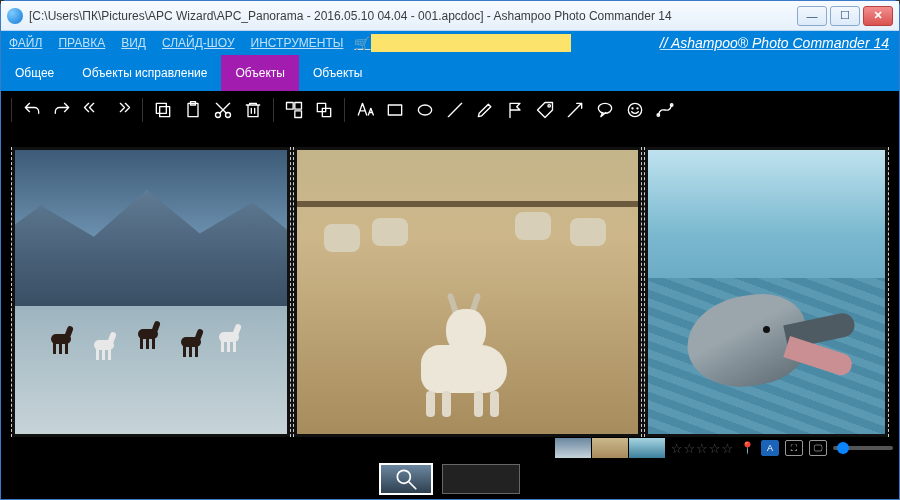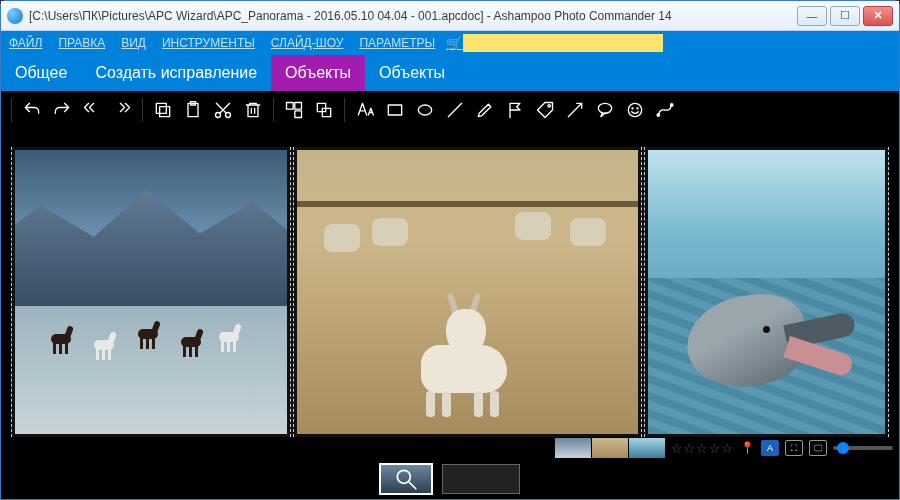--- a/index.html
+++ b/index.html
@@ -14,21 +14,21 @@
   .winbtn.close { background: linear-gradient(#f28f8f,#d9534f); border-color:#b9403c; color:#fff; font-weight: bold;}
   
   .menubar { height: 24px; background: #0081dc; display: flex; align-items: stretch; font-size: 12px; color: #bfe0f9; text-decoration: underline;}
   .menubar .menuitem { padding: 0 8px; display: flex; align-items: center; cursor: pointer; text-decoration: underline dotted rgba(255,255,255,0);}
   .menubar .search { margin-left: 2px; display:flex; align-items:center;}
   .menubar .search .cart { width:18px; display:flex; justify-content:center; color:#fce46c; font-size:13px;}
   .menubar .search input { height: 18px; width: 200px; background: #fce46c; border: none; padding: 0 4px; font-size: 12px; outline:none;}
   .brand { flex:1; display:flex; align-items:center; justify-content:flex-end; padding-right:10px; color:#fff; font-style: italic; font-size: 14px; white-space:nowrap;}
   
   .tabbar { height: 36px; background: #0081dc; display: flex; align-items: stretch;}
-  .tabbar .tab { color: #fff; font-size: 16px; padding: 0 14px; display:flex; align-items:center; cursor:pointer;}
+  .tabbar .tab { color: #fff; font-size: 12px; padding: 0 14px; display:flex; align-items:center; cursor:pointer;}
   .tabbar .tab.active { background: #a21caf; }
   
   .toolbar { height: 38px; background: #000; display:flex; align-items:center; padding: 0 6px; gap:2px; color:#fff;}
   .toolbar .tbtn { min-width: 28px; height: 28px; display:flex; align-items:center; justify-content:center; color:#fff; cursor:pointer; border-radius:3px; }
   .toolbar .tbtn svg { stroke:#fff; }
   .back { display:flex; align-items:center; gap:4px; padding: 0 6px; height:28px; cursor:pointer;}
   .back svg { stroke:#fff; }
   .sep { width:1px; height:24px; background:#333; margin:0 4px;}
   
   .canvas { flex:1; background:#000; position:relative; overflow:hidden;}
@@ -108,32 +108,32 @@
       <div class="winbtn">—</div>
       <div class="winbtn">☐</div>
       <div class="winbtn close">✕</div>
     </div>
   </div>
 
   <div class="menubar">
     <div class="menuitem">ФАЙЛ</div>
     <div class="menuitem">ПРАВКА</div>
     <div class="menuitem">ВИД</div>
+    <div class="menuitem">СЛАЙД-ШОУ</div>
     <div class="menuitem">ИНСТРУМЕНТЫ</div>
-    <div class="menuitem">СЛАЙД-ШОУ</div>
-    <div class="menuitem">ПАРАМЕТРЫ</div>
     <div class="search">
       <div class="cart">🛒</div>
       <input type="text" style="">
     </div>
+    <div class="brand">// Ashampoo® Photo Commander 14</div>
   </div>
 
   <div class="tabbar">
     <div class="tab">Общее</div>
-    <div class="tab">Создать исправление</div>
+    <div class="tab">Объекты исправление</div>
     <div class="tab active">Объекты</div>
     <div class="tab">Объекты</div>
   </div>
 
   <div class="toolbar">
     <div class="sep"></div>
     <div class="tbtn">
         <svg width="20" height="20" viewBox="0 0 24 24">
           <path d="M9 14 L4 9 L9 4 M4 9 H15 A5 5 0 0 1 20 14 V16"></path>
         </svg>

